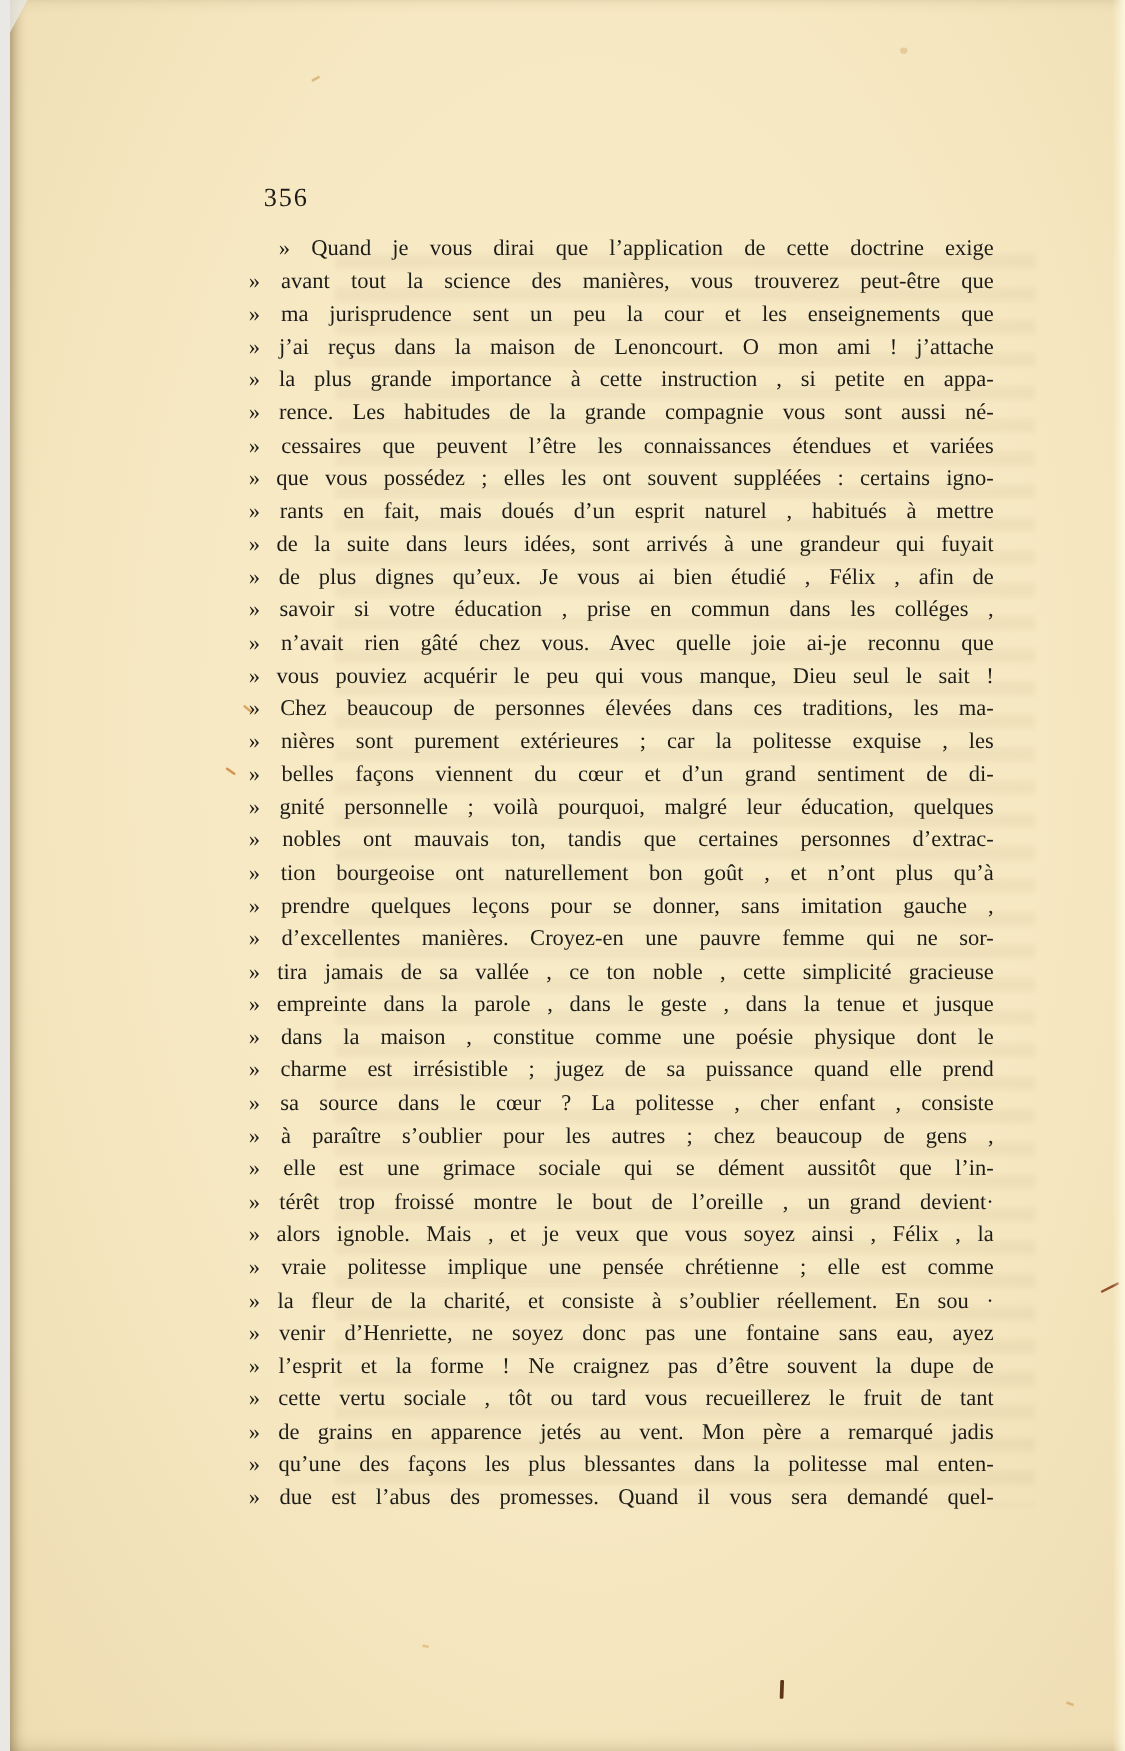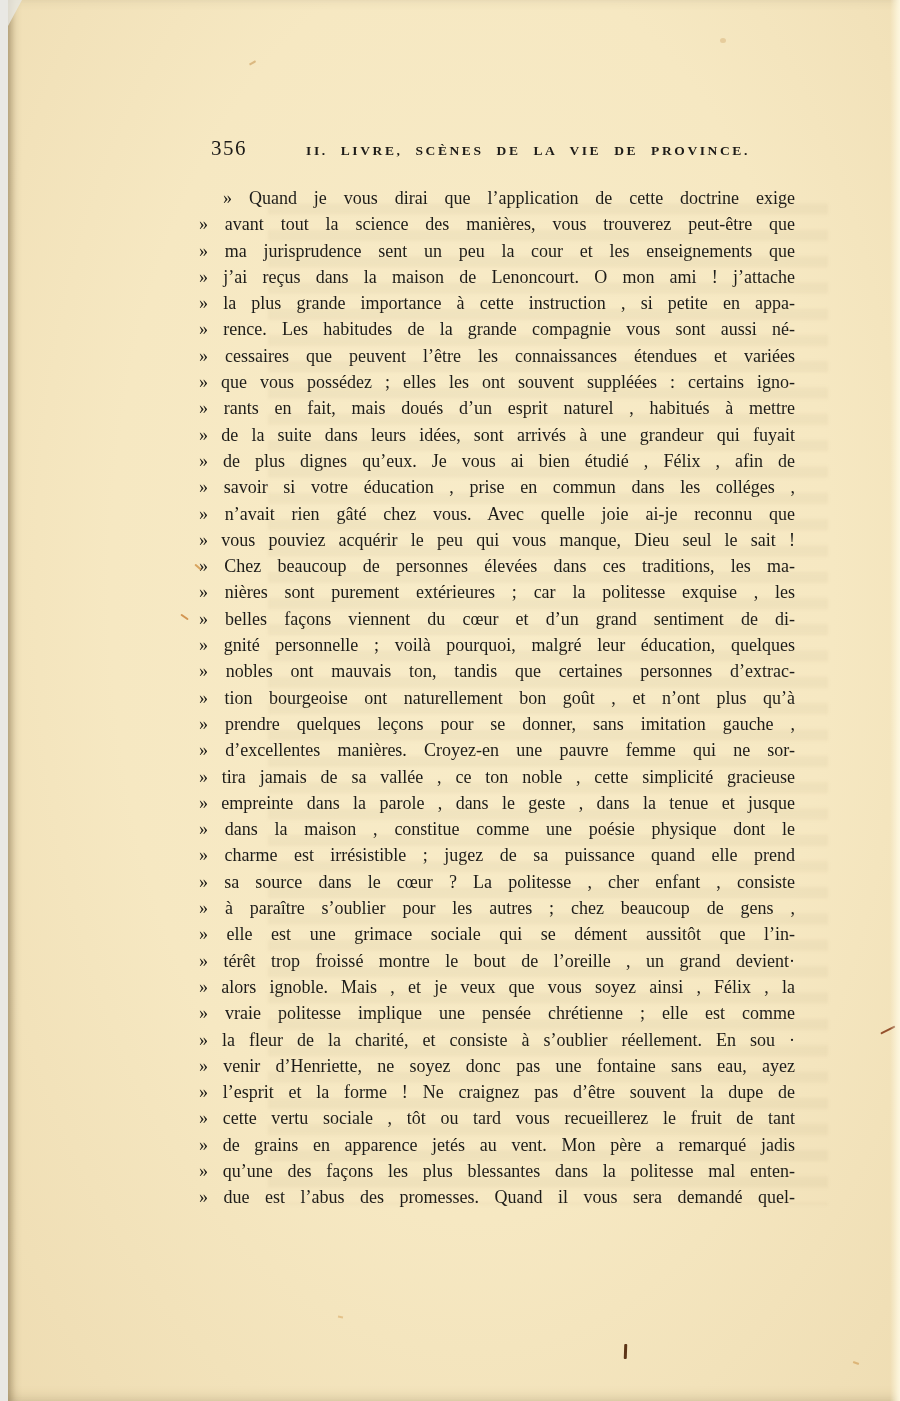--- a/index.html
+++ b/index.html
@@ -29,21 +29,21 @@
     position: absolute; left: 8px; top: 0;
     width: 0; height: 0;
     border-top: 26px solid #e9e8e4;
     border-right: 14px solid transparent;
     opacity: .8;
   }
 
   
   .running-header {
     position: absolute;
-    left: 203px; top: 136px; width: 586px;
+    left: 203px; top: 146px; width: 586px;
     display: flex; align-items: baseline;
     color: #1d1b18;
   }
   .page-number {
     font-size: 21px;
     letter-spacing: 1.5px;
     font-weight: 400;
   }
   .running-title {
     flex: 1;
@@ -115,21 +115,20 @@
   }
 </style>
 </head>
 <body>
 
 <div class="scan">
   <div class="page">
 
     <div class="running-header">
       <span class="page-number">356</span>
-      <span class="running-title">II. LIVRE, SCÈNES DE LA VIE DE PROVINCE.</span>
     </div>
 
     <div class="text-block" id="text-block">
         <div class="line first">» Quand je vous dirai que l’application de cette doctrine exige</div>
         <div class="line">» avant tout la science des manières, vous trouverez peut-être que</div>
         <div class="line">» ma jurisprudence sent un peu la cour et les enseignements que</div>
         <div class="line">» j’ai reçus dans la maison de Lenoncourt. O mon ami ! j’attache</div>
         <div class="line">» la plus grande importance à cette instruction , si petite en appa-</div>
         <div class="line">» rence. Les habitudes de la grande compagnie vous sont aussi né-</div>
         <div class="line">» cessaires que peuvent l’être les connaissances étendues et variées</div>

